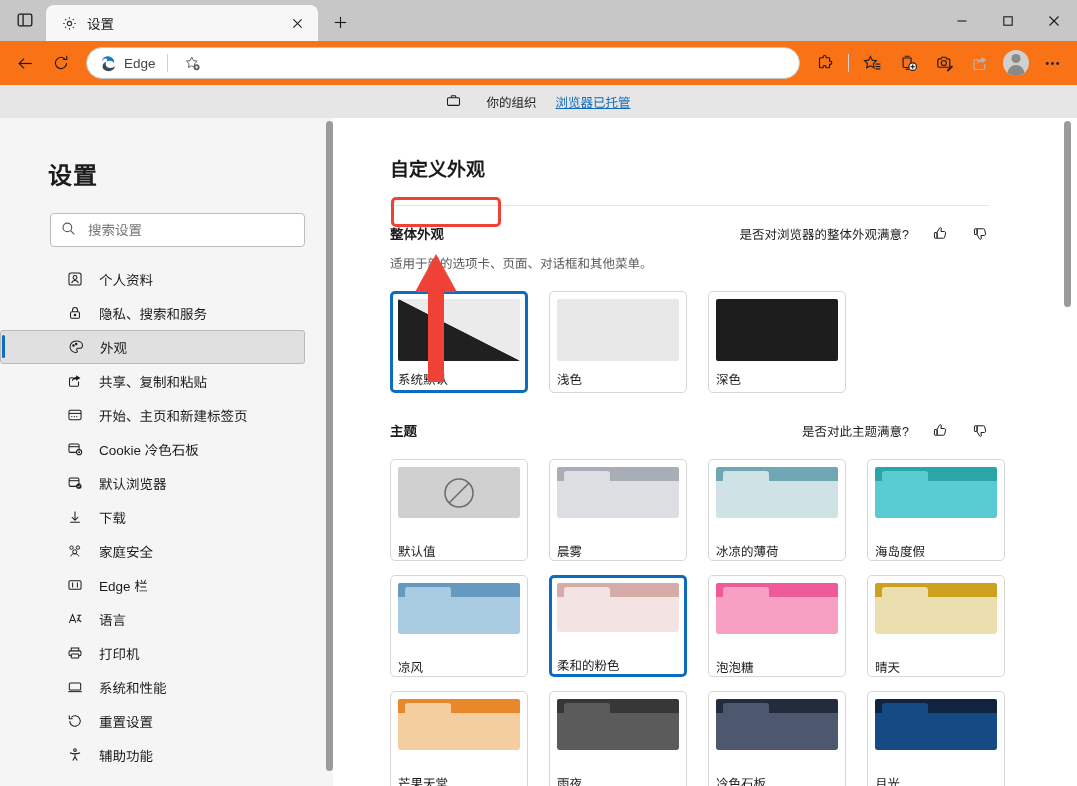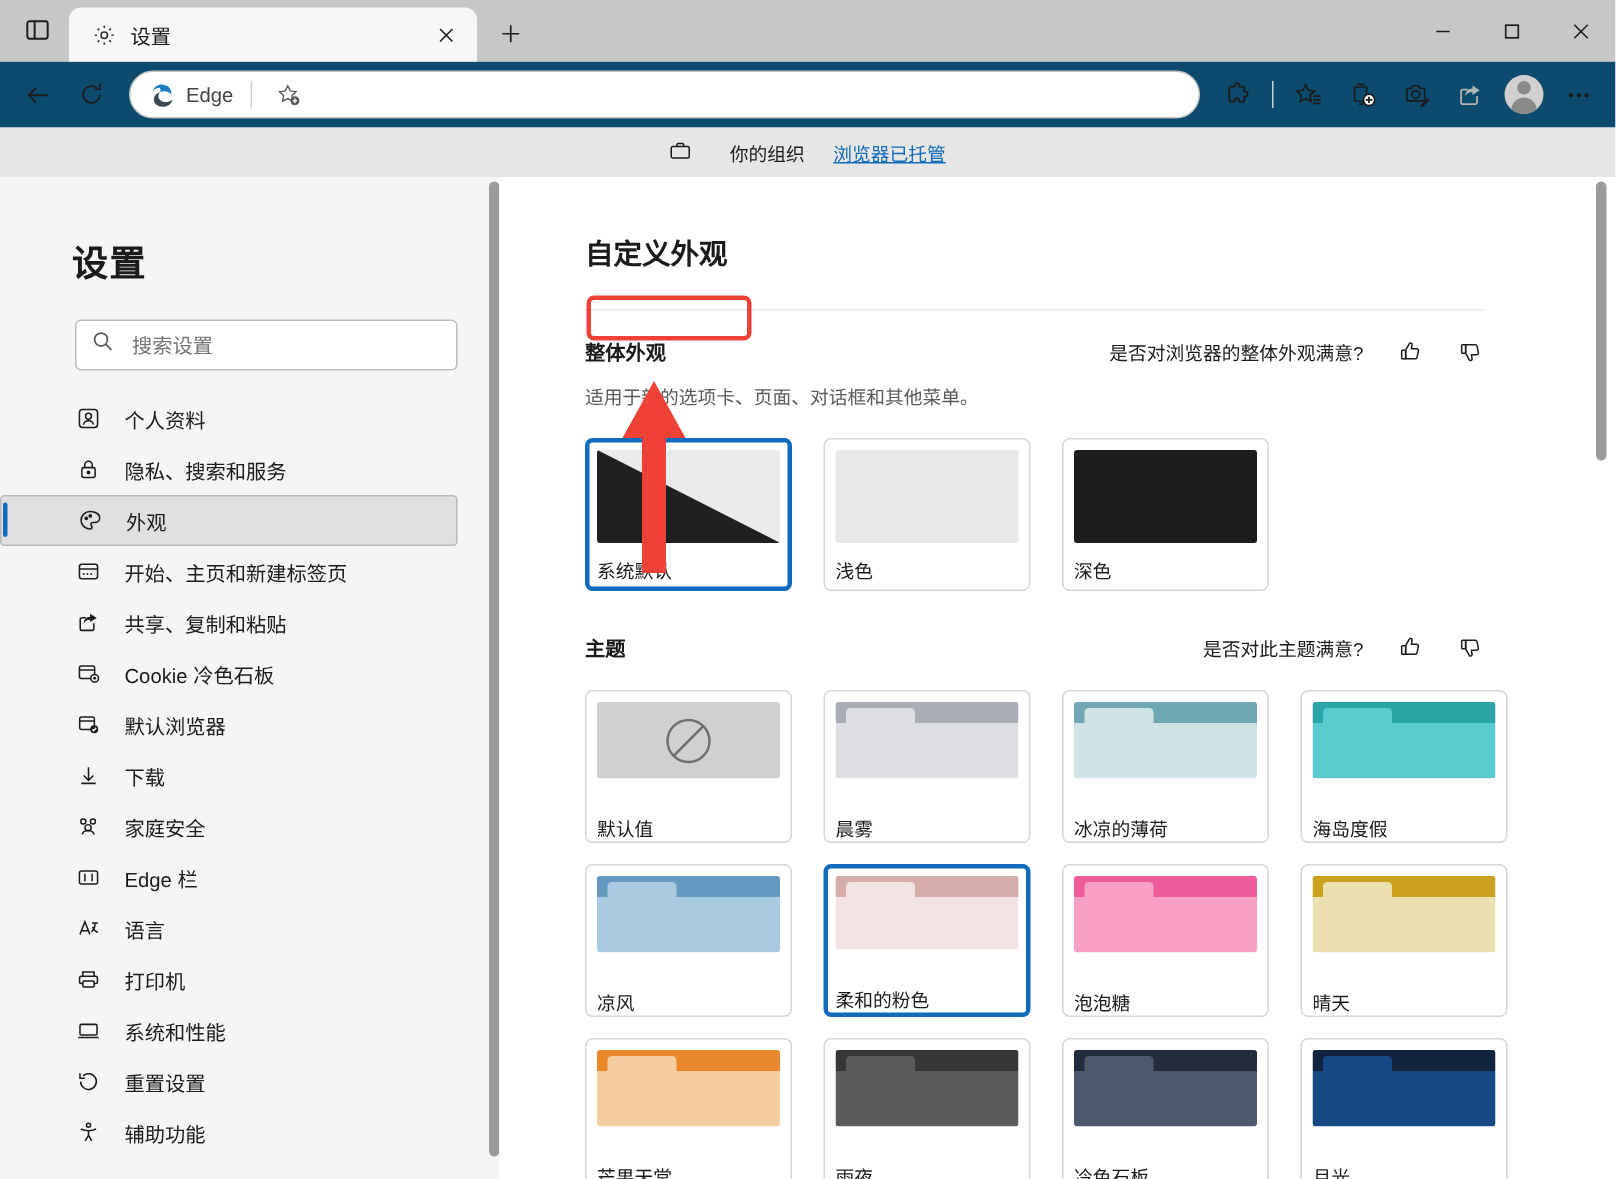--- a/index.html
+++ b/index.html
@@ -54,21 +54,21 @@
   }
   .wincontrols {
     position: absolute; right: 0; top: 0;
     display: flex; height: 41px;
   }
   .wc { width: 46px; height: 41px; display:flex; align-items:center; justify-content:center; }
 
   
   .toolbar {
     height: 44px;
-    background: #0c4a6e;
+    background: #f97316;
     display: flex; align-items: center;
     padding: 0 8px 0 8px;
     gap: 2px;
     flex: 0 0 44px;
   }
   .tb-btn {
     width: 34px; height: 34px;
     display:flex; align-items:center; justify-content:center;
     border-radius: 5px;
     flex: 0 0 34px;
@@ -155,21 +155,21 @@
     font-size: 13.5px; color: #1b1b1b;
     font-family: inherit; background: transparent;
   }
   .search-wrap input::placeholder { color: #767676; }
 
   .navlist { margin-top: 15px; }
   .navitem {
     height: 34px;
     display: flex; align-items: center;
     gap: 15px;
-    padding-left: 50px;
+    padding-left: 66px;
     margin: 0 28px 0 0;
     position: relative;
     border-radius: 3px;
     font-size: 13.5px;
     color: #1b1b1b;
   }
   .navitem .nav-ico { width: 18px; height: 18px; flex:0 0 18px; display:flex; align-items:center; justify-content:center; }
   .navitem.selected {
     background: #e0e0e0;
     border: 1px solid #b9b9b9;
@@ -490,38 +490,38 @@
               <circle cx="6.2" cy="7.4" r="0.85" fill="#1b1b1b"></circle>
                 <circle cx="9.2" cy="5.6" r="0.85" fill="#1b1b1b"></circle>
             </svg>
           </span>
           <span>外观</span>
         </div>
 
         <div class="navitem">
           <span class="nav-ico">
             <svg width="16" height="16" viewBox="0 0 18 18" fill="none" stroke="#1b1b1b" stroke-width="1.15">
+              <path d="M13 9.6v4a1.3 1.3 0 0 1-1.3 1.3H4.1A1.3 1.3 0 0 1 2.8 13.6V6.7a1.3 1.3 0 0 1 1.3-1.3h3.1"></path>
+              <path d="M10.2 2.5l5 3.1-5 3.1V7c-2.3 0-3.8.9-4.8 2.9.2-3.2 1.7-5.1 4.8-5.3z" fill="#1b1b1b" stroke="none"></path>
+            </svg>
+          </span>
+          <span>共享、复制和粘贴</span>
+        </div>
+
+        <div class="navitem">
+          <span class="nav-ico">
+            <svg width="16" height="16" viewBox="0 0 18 18" fill="none" stroke="#1b1b1b" stroke-width="1.15">
               <rect x="2.2" y="3.6" width="13.6" height="10.8" rx="1.8"></rect>
               <line x1="2.2" y1="7.2" x2="15.8" y2="7.2"></line>
               <circle cx="5.4" cy="10.8" r="0.75" fill="#1b1b1b" stroke="none"></circle>
                 <circle cx="8.2" cy="10.8" r="0.75" fill="#1b1b1b" stroke="none"></circle>
                 <circle cx="11" cy="10.8" r="0.75" fill="#1b1b1b" stroke="none"></circle>
             </svg>
           </span>
           <span>开始、主页和新建标签页</span>
-        </div>
-
-        <div class="navitem">
-          <span class="nav-ico">
-            <svg width="16" height="16" viewBox="0 0 18 18" fill="none" stroke="#1b1b1b" stroke-width="1.15">
-              <path d="M13 9.6v4a1.3 1.3 0 0 1-1.3 1.3H4.1A1.3 1.3 0 0 1 2.8 13.6V6.7a1.3 1.3 0 0 1 1.3-1.3h3.1"></path>
-              <path d="M10.2 2.5l5 3.1-5 3.1V7c-2.3 0-3.8.9-4.8 2.9.2-3.2 1.7-5.1 4.8-5.3z" fill="#1b1b1b" stroke="none"></path>
-            </svg>
-          </span>
-          <span>共享、复制和粘贴</span>
         </div>
 
         <div class="navitem">
           <span class="nav-ico">
             <svg width="16" height="16" viewBox="0 0 18 18" fill="none" stroke="#1b1b1b" stroke-width="1.15">
               <rect x="2.2" y="3.4" width="11.4" height="9.4" rx="1.5"></rect>
               <line x1="2.2" y1="6.4" x2="13.6" y2="6.4"></line>
               <circle cx="13.6" cy="12.6" r="2.9" fill="#f5f5f5"></circle>
               <circle cx="13.6" cy="12.6" r="1.1" fill="#1b1b1b" stroke="none"></circle>
             </svg>

